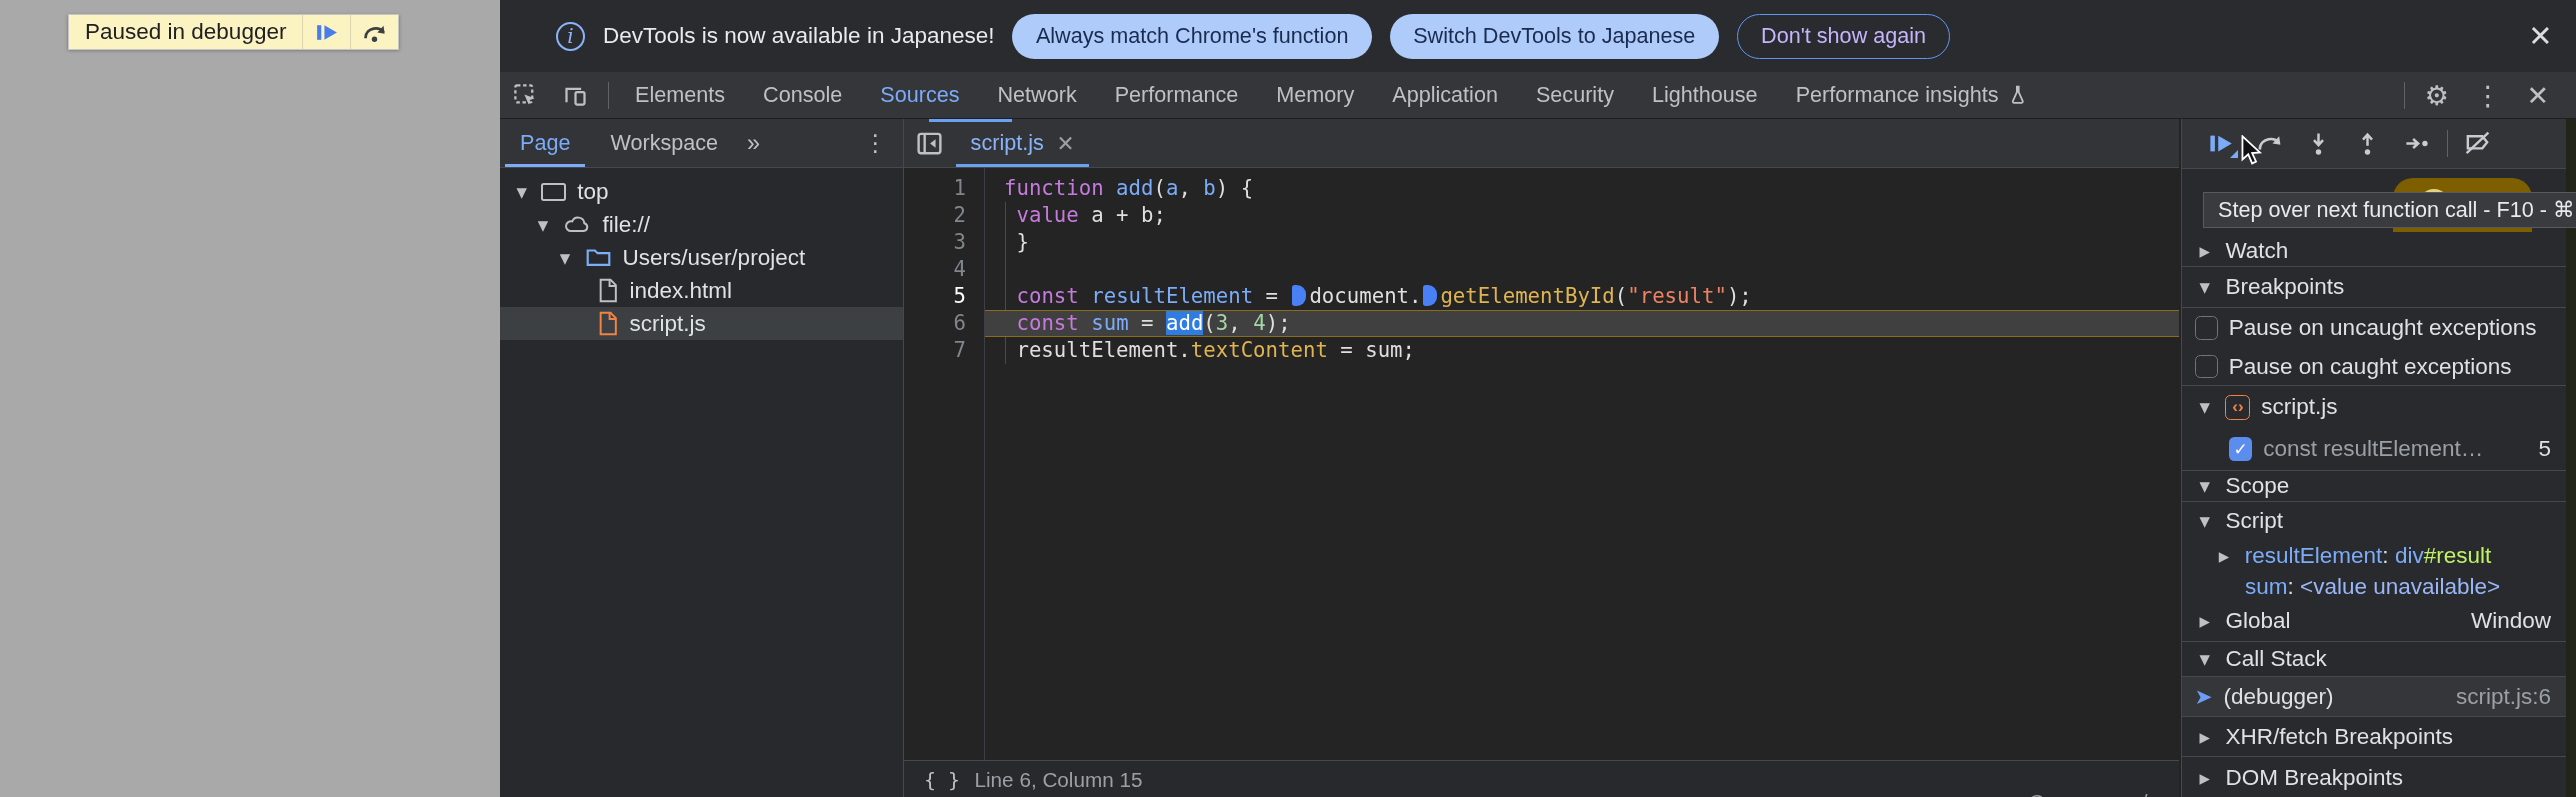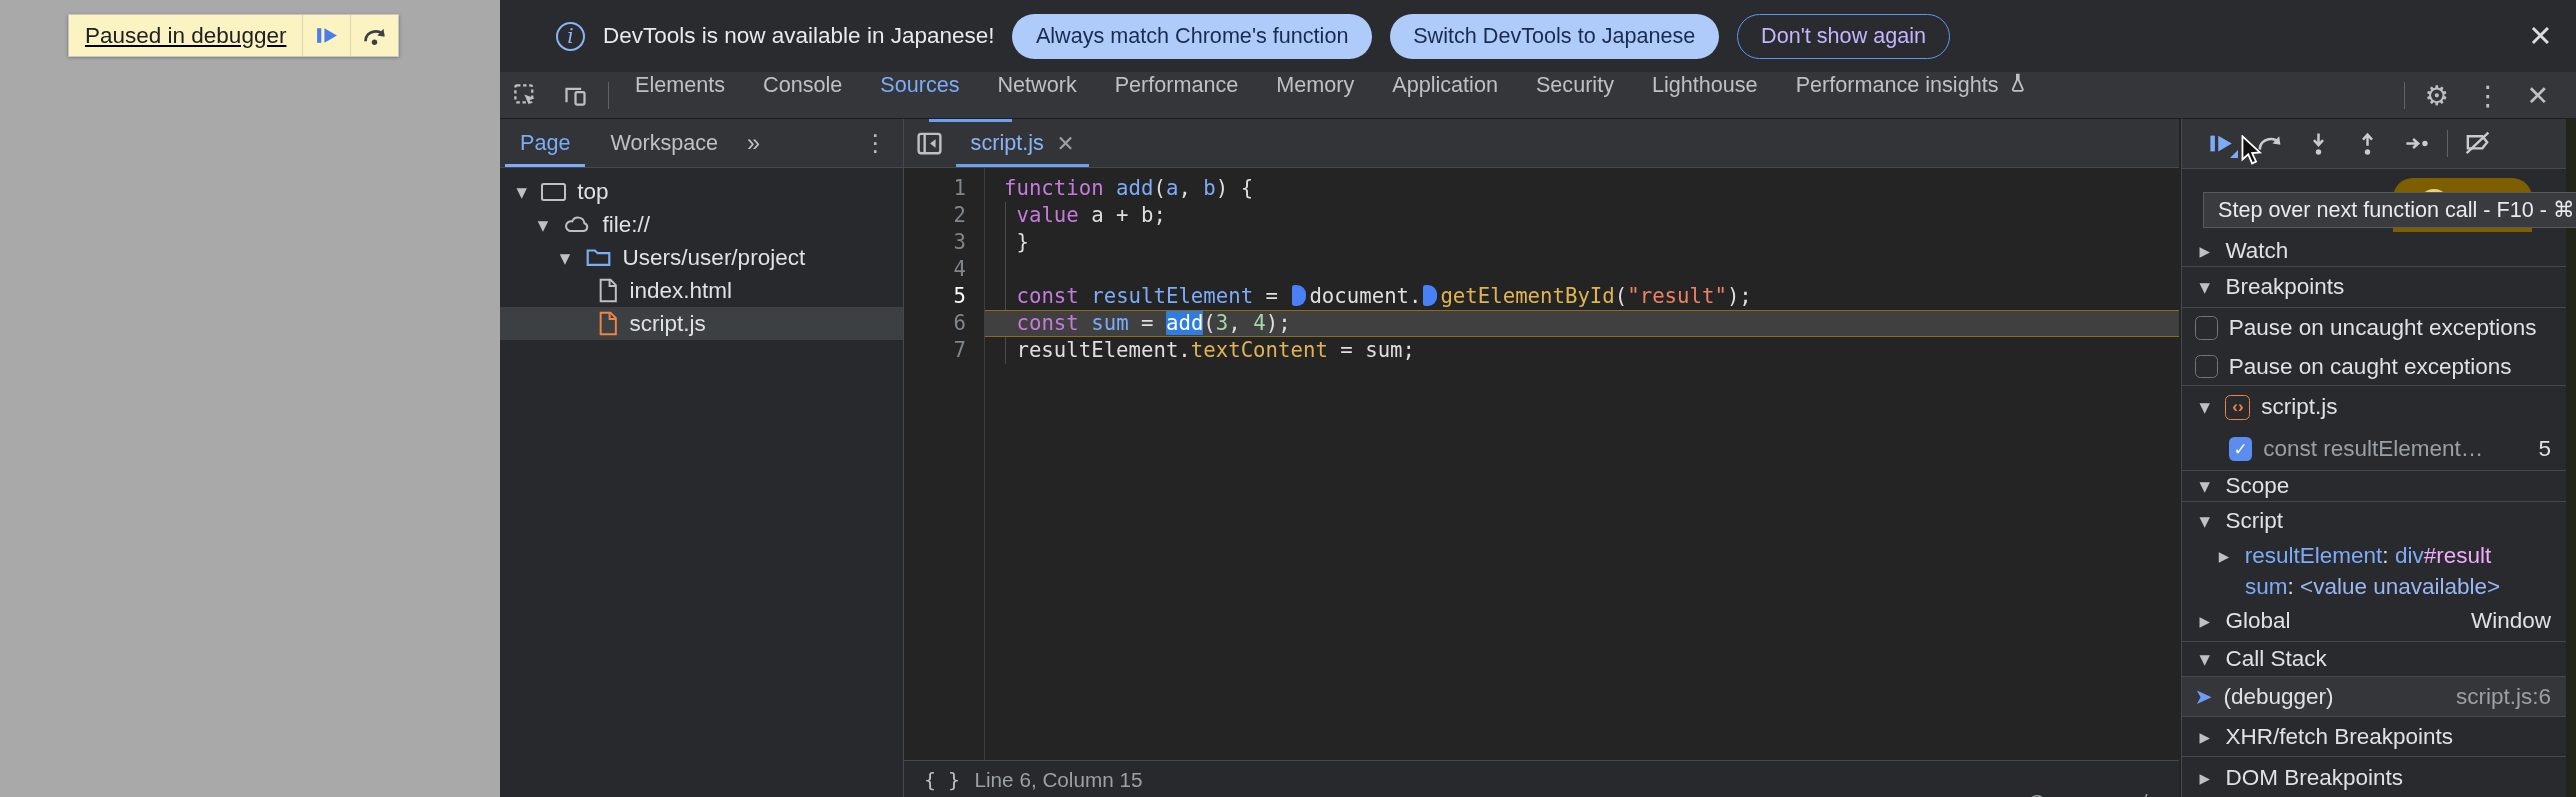--- a/index.html
+++ b/index.html
@@ -2,22 +2,22 @@
 <html style="font-size:14.4px"><head>
 <meta charset="utf-8">
 <style>
   * { margin:0; padding:0; box-sizing:border-box; }
   html,body { width:2576px; height:797px; overflow:hidden; }
   body { position:relative; background:#a9a9a9; font-family:"Liberation Sans", sans-serif; }
   .icon-font { font-family:"DejaVu Sans", sans-serif; }
 
   
   .page-area { position:absolute; left:0; top:0; width:500px; height:797px; background:#a9a9a9; }
-  .paused-overlay { position:absolute; left:68px; top:14.4px; height:43px; background:#fbf3c1;
-    border:0.9px solid #c6c6c6; box-shadow:0 0.9px 3.6px rgba(0,0,0,.35); display:flex; align-items:stretch;text-decoration:underline; }
+  .paused-overlay { position:absolute; left:68px; top:14.4px; height:36px; background:#fbf3c1;
+    border:0.9px solid #c6c6c6; box-shadow:0 0.9px 3.6px rgba(0,0,0,.35); display:flex; align-items:stretch; }
   .paused-overlay .po-label { display:flex; align-items:center; padding:0 16px; font-size:22.5px; color:#202124; }
   .po-divider { width:0.9px; background:#d9d3ae; }
   .po-btn { width:47px; display:flex; align-items:center; justify-content:center; cursor:pointer; }
 
   
   .devtools { position:absolute; left:500px; top:0; width:2076px; height:797px; background:#242424; }
 
   
   .infobar { position:absolute; left:0; top:0; width:100%; height:72px; background:#2a2b2e;
     display:flex; align-items:center; padding-left:56px; gap:18px; }
@@ -27,21 +27,21 @@
   .pill { height:45px; border-radius:23.4px; background:#aecbfa; color:#1a2b50; font-size:21.6px;
     display:flex; align-items:center; padding:0 23.4px; cursor:pointer; white-space:nowrap; }
   .pill.outline { background:transparent; border:1.8px solid #5e97f0; color:#c4b5fd; }
   .infobar-close { margin-left:auto; margin-right:23.4px; color:#dadce0; font-size:29px; cursor:pointer; }
 
   
   .tabbar { position:absolute; left:0; top:72px; width:100%; height:47px; background:#35363a;
     display:flex; align-items:center; color:#bdc1c6; font-size:21.6px; border-bottom:0.9px solid #1d1e20; }
   .tb-icon { padding:0 11.7px; display:flex; align-items:center; cursor:pointer; }
   .v-sep { width:0.9px; height:27px; background:#5f6368; margin:0 7.2px; }
-  .tab { padding:0 19px; height:100%; display:flex; gap:9px; cursor:pointer; white-space:nowrap; }
+  .tab { padding:0 19px; height:100%; display:flex; align-items:center; gap:9px; cursor:pointer; white-space:nowrap; }
   .tab.active { color:#7cacf8; }
   .tabbar-right { margin-left:auto; display:flex; align-items:center; padding-right:14.4px; }
   .glyph-btn { padding:0 12.6px; font-size:27px; color:#bdc1c6; cursor:pointer; font-family:"DejaVu Sans", sans-serif; }
 
   
   .navigator { position:absolute; left:0; top:119px; width:404px; height:679px; background:#28292c; border-right:0.9px solid #47484c; }
   .panel-header { height:49px; background:#333438; border-bottom:0.9px solid #47484c; display:flex; align-items:center; font-size:21.6px; color:#bdc1c6; }
   .nav-tab { padding:0 20px; height:100%; display:flex; align-items:center; position:relative; cursor:pointer; }
   .nav-tab.active { color:#7cacf8; }
   .nav-tab.active::after { content:""; position:absolute; left:5.4px; right:5.4px; bottom:0; height:2.7px; background:#7cacf8; }
@@ -94,21 +94,21 @@
   .corner-tri { position:absolute; right:7.2px; bottom:5.4px; width:0; height:0; border-left:8px solid transparent; border-bottom:8px solid #7cacf8; }
 
   .sb-row { display:flex; align-items:center; gap:10.8px; padding-left:12.6px; font-size:22.5px; color:#dfe1e5; white-space:nowrap; }
   .sb-row .tw { width:20px; }
   .b-bot { border-bottom:0.9px solid #47484c; } .b-top { border-top:0.9px solid #47484c; }
   .checkbox { width:23.4px; height:23.4px; border:1.8px solid #707379; border-radius:5.4px; flex:none; cursor:pointer; }
   .checkbox.checked { border:none; background:#5b8def; color:#fff; display:flex; align-items:center; justify-content:center; font-size:17px; font-family:"DejaVu Sans", sans-serif; }
   .js-badge { width:25px; height:25px; border:1.8px solid #ee8445; border-radius:5.4px; color:#ee8445; display:flex; align-items:center; justify-content:center; font-size:17px; font-weight:bold; flex:none; }
   .muted { color:#9aa0a6; } .right-val { margin-left:auto; padding-right:16px; }
   .ellip { overflow:hidden; text-overflow:ellipsis; max-width:225px; }
-  .blue { color:#7cacf8; } .lblue { color:#9ab7f5; } .orange { color:#f0abfc;margin-top:31px; }
+  .blue { color:#7cacf8; } .lblue { color:#9ab7f5; } .orange { color:#bef264;margin-top:31px; }
   .frame-row { background:#35363a; }
   .cs-arrow { color:#6d9ef5; font-size:21.6px; font-family:"DejaVu Sans", sans-serif; }
 
   .gold-arc { position:absolute; left:211px; top:59px; width:139px; height:54px; border-radius:20px 20px 0 0; background:#7d5f02; overflow:hidden; z-index:5; }
   .gold-dot { position:absolute; left:25px; top:10.8px; width:32px; height:32px; border-radius:50%; background:#e3d27e; }
   .dbg-tooltip { position:absolute; left:20.7px; top:73px; width:378px; height:36px; background:#3a3b3e; border:0.9px solid #5a5a5a;
     color:#e8eaed; font-size:21.6px; line-height:34px; padding:0 14.4px; white-space:nowrap; overflow:hidden; z-index:10; }
   .mac-cursor { position:absolute; left:56px; top:16px; z-index:20; }
 
   .edge-strip { position:absolute; left:2066px; top:119px; width:10px; height:679px; background:#232419; }

